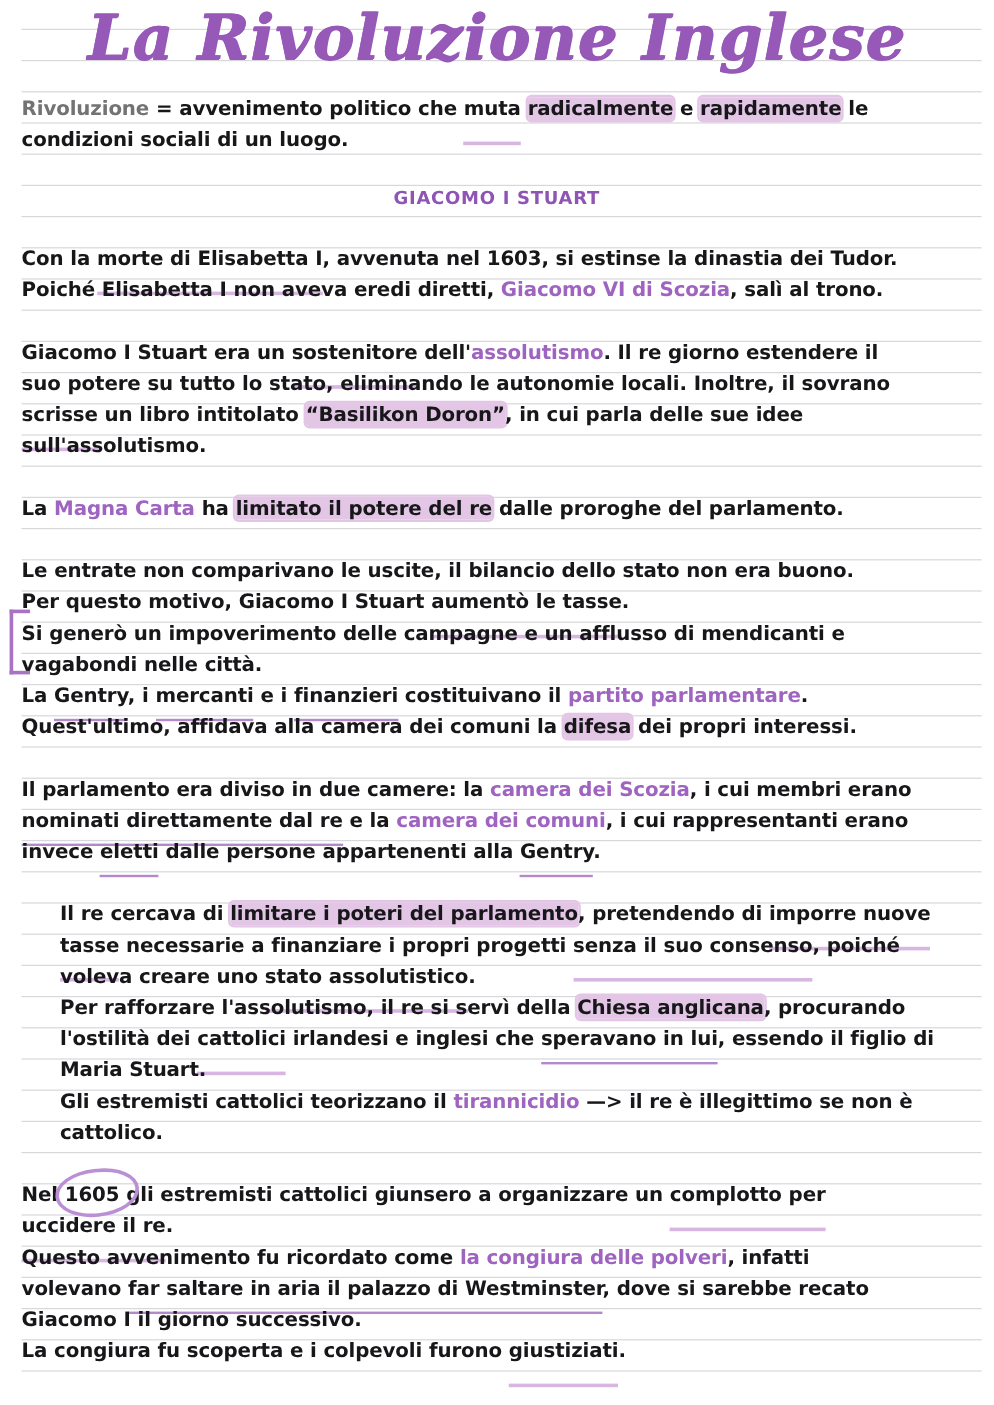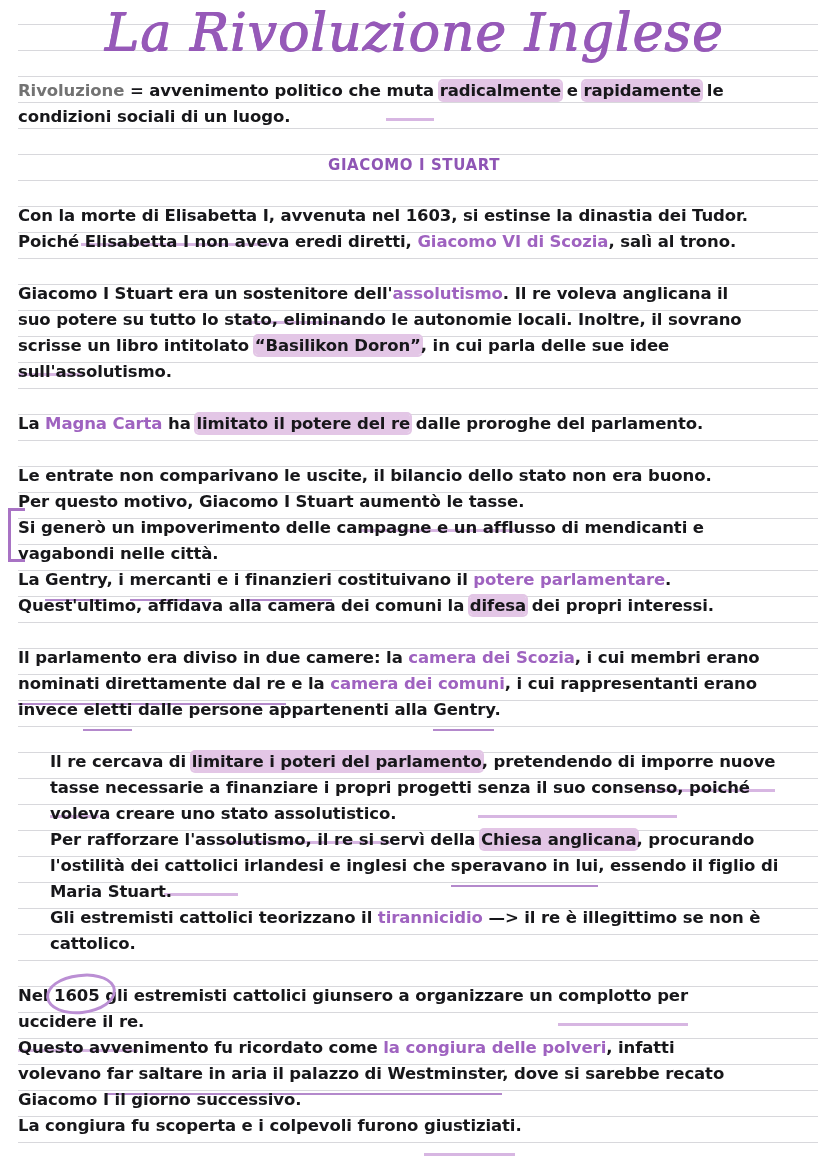--- a/index.html
+++ b/index.html
@@ -46,21 +46,21 @@
   
   .title {
     position: absolute;
     left: 0;
     top: 2px;
     width: 828px;
     text-align: center;
     color: #9659b8;
     font-family: "DejaVu Serif", "Liberation Serif", serif;
     font-style: italic;
-    font-weight: normal;
+    font-weight: bold;
     font-size: 52px;
     letter-spacing: 1px;
     line-height: 60px;
     white-space: nowrap;
     text-shadow: 1px 0 0 #9659b8, 0 1px 0 #9659b8;
   }
 
   
   .section-heading {
     position: absolute;
@@ -196,39 +196,39 @@
     </div>
 
     <div class="section-heading" style="top:152px;">GIACOMO I STUART</div>
 
     <div class="para" style="top:203px;">
       <div class="ln"><span>Con la </span><span class="ulf">morte di Elisabetta I</span><span>, avvenuta nel 1603, si estinse la dinastia dei Tudor.</span></div>
       <div class="ln"><span>Poiché Elisabetta I non aveva eredi diretti, </span><span class="pur">Giacomo VI di Scozia</span><span>, salì al trono.</span></div>
     </div>
 
     <div class="para" style="top:281px;">
-      <div class="ln"><span>Giacomo I Stuart era un </span><span class="ulf">sostenitore</span><span> dell'</span><span class="pur">assolutismo</span><span>. Il re voleva anglicana il</span></div>
+      <div class="ln"><span>Giacomo I Stuart era un </span><span class="ulf">sostenitore</span><span> dell'</span><span class="pur">assolutismo</span><span>. Il re giorno estendere il</span></div>
       <div class="ln">suo potere su tutto lo stato, eliminando le autonomie locali. Inoltre, il sovrano</div>
       <div class="ln"><span class="ulf">scrisse</span><span> un libro intitolato </span><span class="hl">“Basilikon Doron”</span><span>, in cui parla delle sue idee</span></div>
       <div class="ln">sull'assolutismo.</div>
     </div>
 
     <div class="para" style="top:411px;">
       <div class="ln"><span>La </span><span class="pur">Magna Carta</span><span> ha </span><span class="hl">limitato il potere del re</span><span> dalle proroghe del parlamento.</span></div>
     </div>
 
     <div class="para" style="top:463px;">
       <div class="ln">Le entrate non comparivano le uscite, il bilancio dello stato non era buono.</div>
       <div class="ln"><span>Per questo motivo, Giacomo I Stuart </span><span class="ulf">aumentò le tasse</span><span>.</span></div>
       <div class="ln">Si generò un impoverimento delle campagne e un afflusso di mendicanti e</div>
       <div class="ln">vagabondi nelle città.</div>
     </div>
 
     <div class="para" style="top:567px;">
-      <div class="ln"><span>La </span><span class="ul">Gentry</span><span>, i </span><span class="ul">mercanti</span><span> e i </span><span class="ul">finanzieri</span><span> costituivano il </span><span class="pur">potere parlamentare</span><span>.</span></div>
+      <div class="ln"><span>La </span><span class="ul">Gentry</span><span>, i </span><span class="ul">mercanti</span><span> e i </span><span class="ul">finanzieri</span><span> costituivano il </span><span class="pur">partito parlamentare</span><span>.</span></div>
       <div class="ln"><span>Quest'ultimo, affidava alla camera dei comuni la </span><span class="hl">difesa</span><span> dei propri interessi.</span></div>
     </div>
 
     <div class="para" style="top:645px;">
       <div class="ln"><span>Il parlamento era diviso in due camere: la </span><span class="pur">camera dei Scozia</span><span>, i cui membri erano</span></div>
       <div class="ln"><span class="ul">nominati direttamente dal re</span><span> e la </span><span class="pur">camera dei comuni</span><span>, i cui rappresentanti erano</span></div>
       <div class="ln"><span>invece </span><span class="ul">eletti</span><span> dalle persone appartenenti alla </span><span class="ul">Gentry</span><span>.</span></div>
     </div>
 
     <div class="para" style="top:749px;margin-left:32px;">

